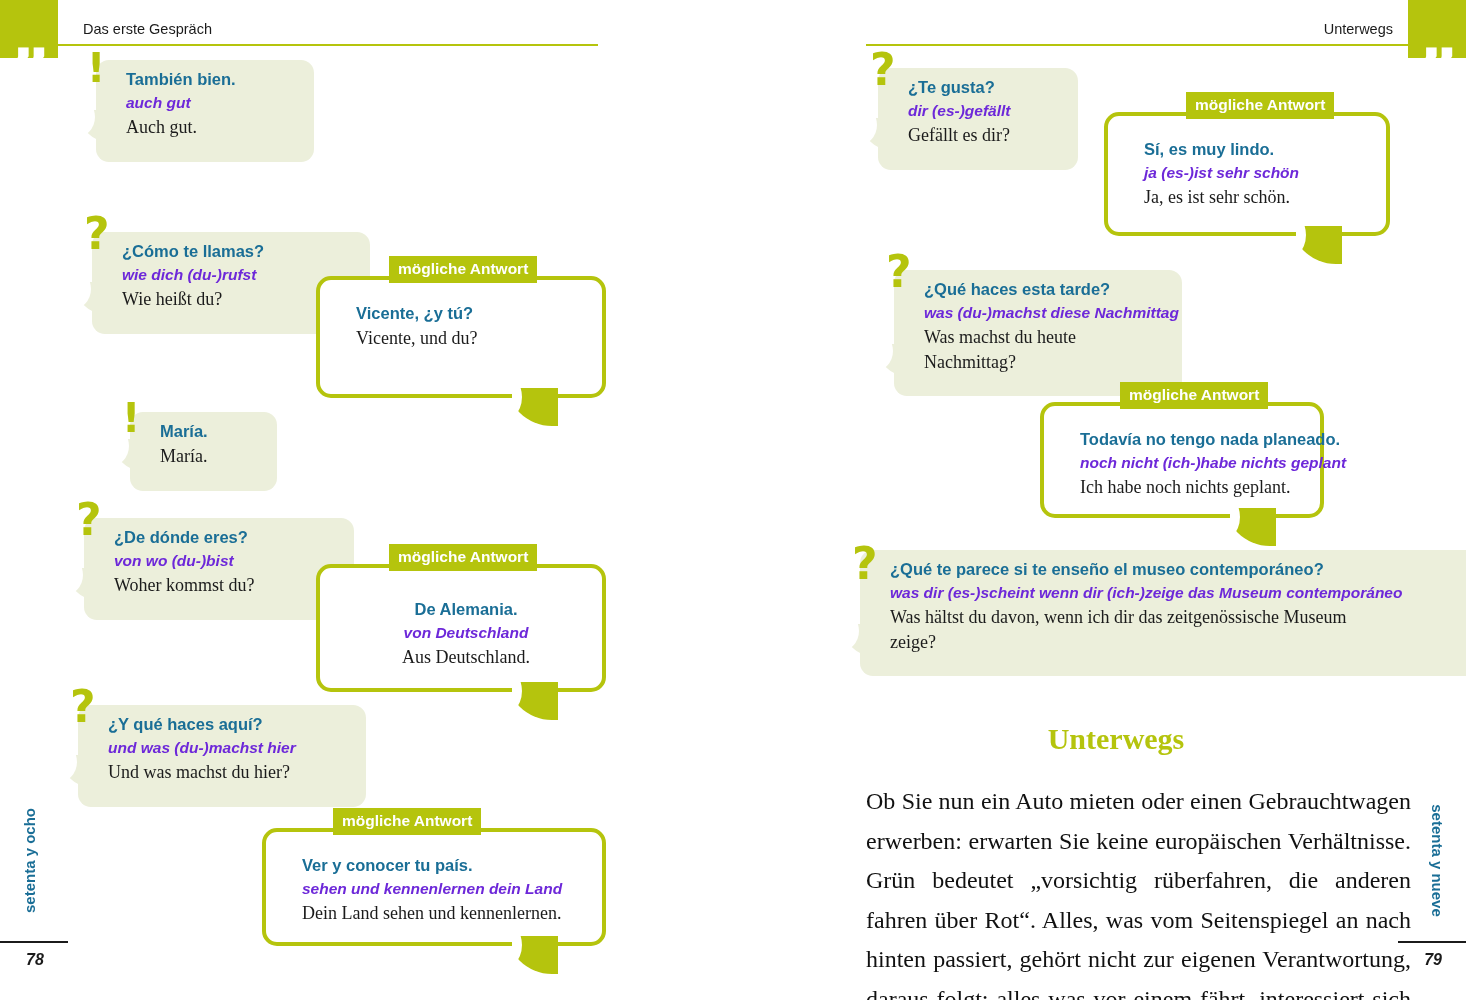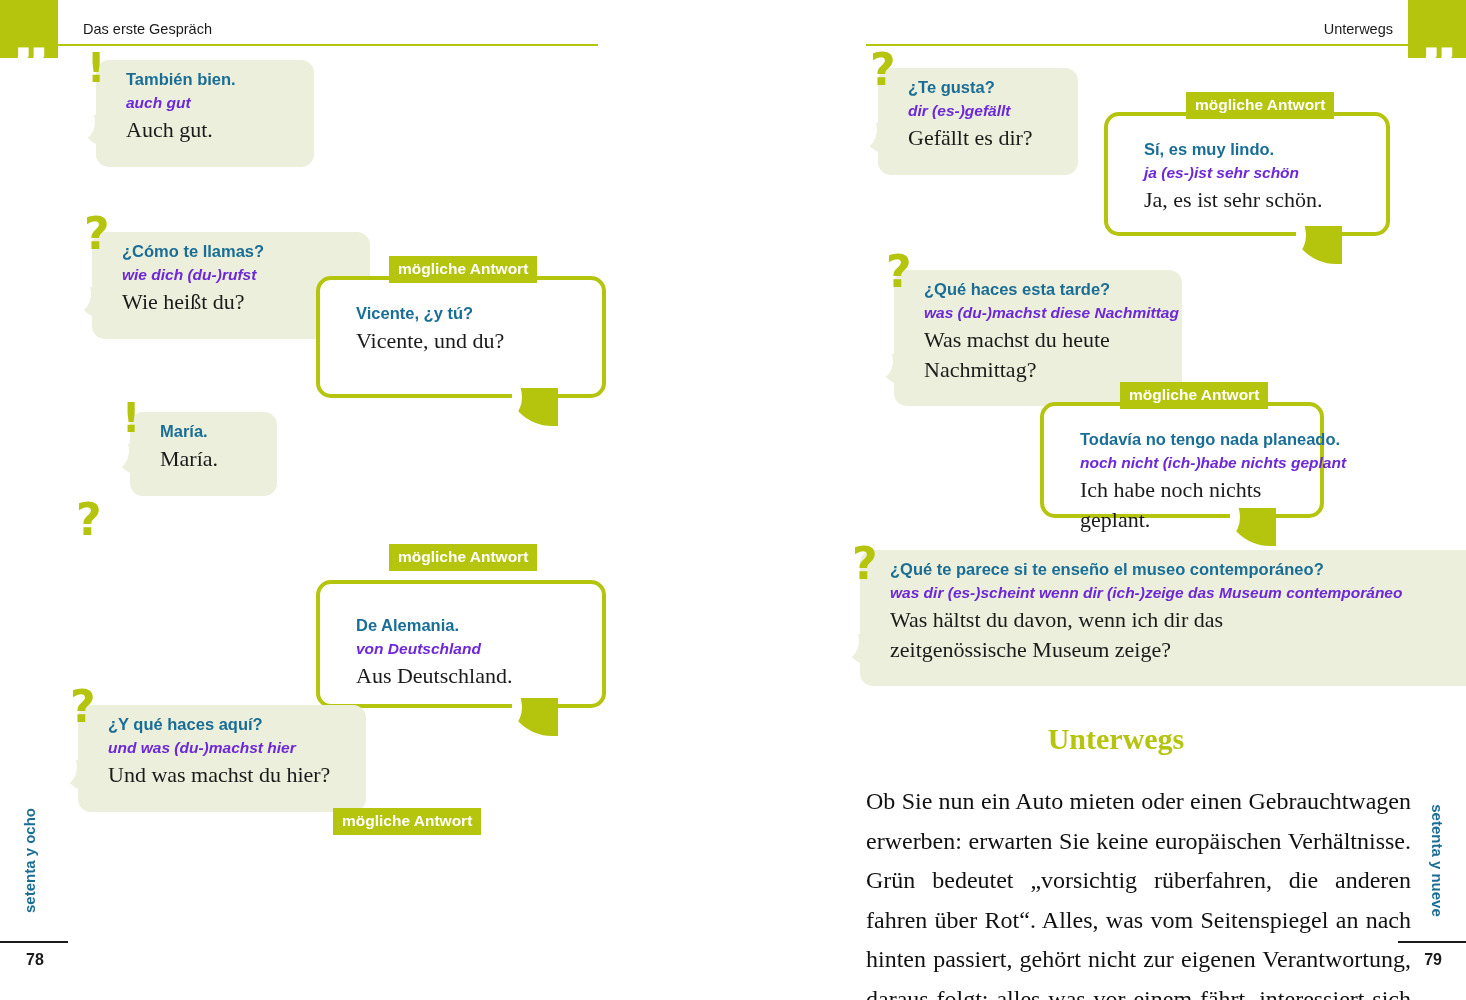--- a/index.html
+++ b/index.html
@@ -56,21 +56,21 @@
   .sidetab-left{
     left:-36px;top:852px;width:130px;text-align:center;
     transform:rotate(-90deg);
   }
   .sidetab-right{
     right:-36px;top:852px;width:130px;text-align:center;
     transform:rotate(90deg);
   }
   .pagenum{
     position:absolute;top:951px;
-    font-size:16px;font-weight:700;color:#1b1b1b;
+    font-size:16px;font-weight:700;color:#1b1b1b;font-style:italic;
   }
   .pagenum-left{left:26px;}
   .pagenum-right{right:24px;}
   .pagerule{position:absolute;top:941px;height:2.4px;background:#1b1b1b;width:68px;}
   .pagerule-left{left:0;}
   .pagerule-right{right:0;}
 
   
   .bubble{position:absolute;box-sizing:border-box;}
 
@@ -150,21 +150,21 @@
     font-style:italic;
     font-weight:600;
     font-size:15.5px;
     line-height:1.42;
     margin:0 0 1px 0;
     white-space:nowrap;
   }
   .de{
     color:#1b1b1b;
     font-family:"Liberation Serif",serif;
-    font-size:22px;
+    font-size:18px;
     line-height:1.34;
     margin:0;
   }
   .de.wrap{white-space:normal;}
 
   
   .marker{
     position:absolute;
     color:#b5c40d;
     font-weight:700;
@@ -234,38 +234,50 @@
   </div>
 
   <div class="marker marker-excl" style="left:122px;top:398px;">!</div>
   <div class="bubble q-bubble" style="left:130px;top:412px;width:147px;">
     <div class="tail"></div>
     <div class="es">María.</div>
     <div class="de">María.</div>
   </div>
 
   <div class="marker marker-quest" style="left:76px;top:498px;">?</div>
+  <div class="bubble q-bubble" style="left:84px;top:518px;width:270px;">
+    <div class="tail"></div>
+    <div class="es">¿De dónde eres?</div>
+    <div class="lit">von wo (du-)bist</div>
+    <div class="de">Woher kommst du?</div>
+  </div>
 
   <div class="ans-tab" style="left:389px;top:544px;">mögliche Antwort</div>
-  <div class="bubble a-bubble" style="left:316px;top:580px;width:290px;height:128px;">
+  <div class="bubble a-bubble" style="left:316px;top:564px;width:290px;height:128px;text-align:center;">
     <div class="tail"></div>
     <div class="es" style="margin-top:8px;">De Alemania.</div>
     <div class="lit">von Deutschland</div>
     <div class="de">Aus Deutschland.</div>
   </div>
 
   <div class="marker marker-quest" style="left:70px;top:685px;">?</div>
   <div class="bubble q-bubble" style="left:78px;top:705px;width:288px;">
     <div class="tail"></div>
     <div class="es">¿Y qué haces aquí?</div>
     <div class="lit">und was (du-)machst hier</div>
     <div class="de">Und was machst du hier?</div>
   </div>
 
   <div class="ans-tab" style="left:333px;top:808px;">mögliche Antwort</div>
+  <div class="bubble a-bubble" style="left:262px;top:828px;width:344px;height:118px;">
+    <div class="tail"></div>
+    <div class="es">Ver y conocer tu país.</div>
+    <div class="lit">sehen und kennenlernen dein Land</div>
+    <div class="de">Dein Land sehen und kennenlernen.</div>
+  </div>
 
   <div class="sidetab sidetab-left">setenta y ocho</div>
   <div class="pagerule pagerule-left"></div>
   <div class="pagenum pagenum-left">78</div>
 </div>
 
 <div class="page page-right">
 
   <div class="runhead runhead-right">Unterwegs</div>
 

